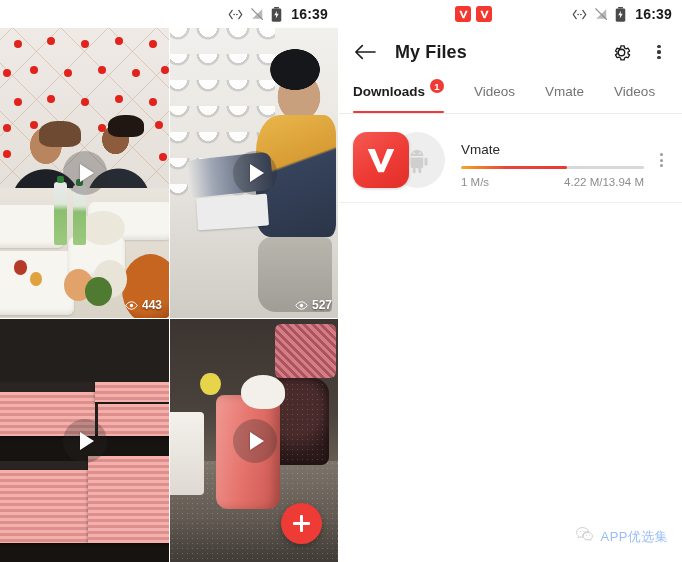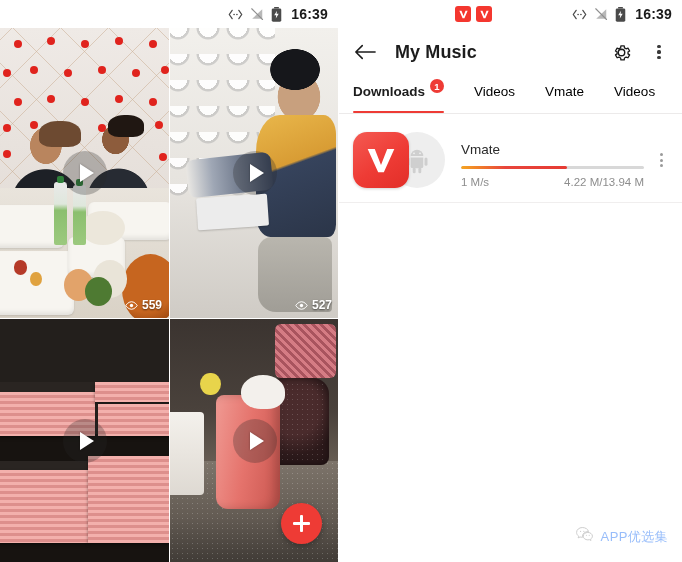--- a/index.html
+++ b/index.html
@@ -211,21 +211,21 @@
     display: flex; align-items: flex-end; height: 38px;
     padding: 0 14px; background:#fff;
     border-bottom: 1px solid #eceaea;
   }
   .tab {
     position: relative; height: 100%;
     display: flex; align-items: center; gap: 5px;
     margin-right: 30px; cursor: pointer;
     padding-bottom: 7px;
   }
-  .tab-label { font-size: 13.5px; color: #000000; }
+  .tab-label { font-size: 13.5px; color: #737373; }
   .tab.active .tab-label { color: #1c1c1c; font-weight: bold; }
   .tab.active:after {
     content:""; position: absolute; left: 0; right: 0; bottom: 0;
     height: 2.5px; background: #ee3b35; border-radius: 2px;
   }
   .tab-badge {
     min-width: 14px; height: 14px; padding: 0 3px;
     border-radius: 7px; background: #ee3b35; color: #fff;
     font-size: 9.5px; font-weight: bold;
     display: flex; align-items: center; justify-content: center;
@@ -366,21 +366,21 @@
           <div class="bowl" style="left:18%;top:84%;width:7%;height:5%;background:#e0a23f"></div>
         </div>
         <div class="play-btn">
           <span class="tri"></span>
         </div>
         <div class="views">
           <svg viewBox="0 0 24 16">
             <path d="M12 1C5.5 1 1.5 8 1.5 8s4 7 10.5 7 10.5-7 10.5-7S18.5 1 12 1z" fill="none" stroke="#fff" stroke-width="1.8"></path>
             <circle cx="12" cy="8" r="3.1" fill="#fff"></circle>
           </svg>
-          <span>559</span>
+          <span>443</span>
         </div>
       </div>
 
       <div class="cell">
         <div class="scene">
           <div class="s2-bg"></div>
           <div class="s2-scales"></div>
           <div class="s2-person"></div>
           <div class="s2-jacket"></div>
           <div class="s2-arm"></div>
@@ -476,21 +476,21 @@
         <span class="sb-time">16:39</span>
       </div>
     </div>
 
     <div class="appbar">
       <span class="back-arrow">
         <svg width="22" height="18" viewBox="0 0 24 18">
           <path d="M23 9H2M9 2L2 9l7 7" stroke="#1c1c1c" stroke-width="1.7" fill="none" stroke-linecap="round" stroke-linejoin="round"></path>
         </svg>
       </span>
-      <span class="appbar-title">My Music</span>
+      <span class="appbar-title">My Files</span>
       <span class="appbar-actions">
         <span class="icon-btn">
           <svg width="21" height="21" viewBox="0 0 24 24">
             <path d="M12 8.3a3.7 3.7 0 100 7.4 3.7 3.7 0 000-7.4z" fill="none" stroke="#1c1c1c" stroke-width="1.6"></path>
             <path d="M19.4 13.6l1.9 1.1-1.9 3.3-2.1-.8a7.7 7.7 0 01-1.9 1.1l-.3 2.2h-3.8l-.3-2.2a7.7 7.7 0 01-1.9-1.1l-2.1.8L5.1 14.7l1.9-1.1a7.8 7.8 0 010-2.2L5.1 10.3l1.9-3.3 2.1.8a7.7 7.7 0 011.9-1.1L11.3 4.5h3.8l.3 2.2a7.7 7.7 0 011.9 1.1l2.1-.8 1.9 3.3-1.9 1.1a7.8 7.8 0 010 2.2z" fill="none" stroke="#1c1c1c" stroke-width="1.5" stroke-linejoin="round"></path>
           </svg>
         </span>
         <span class="icon-btn">
           <span class="dots-v">
               <i></i>

